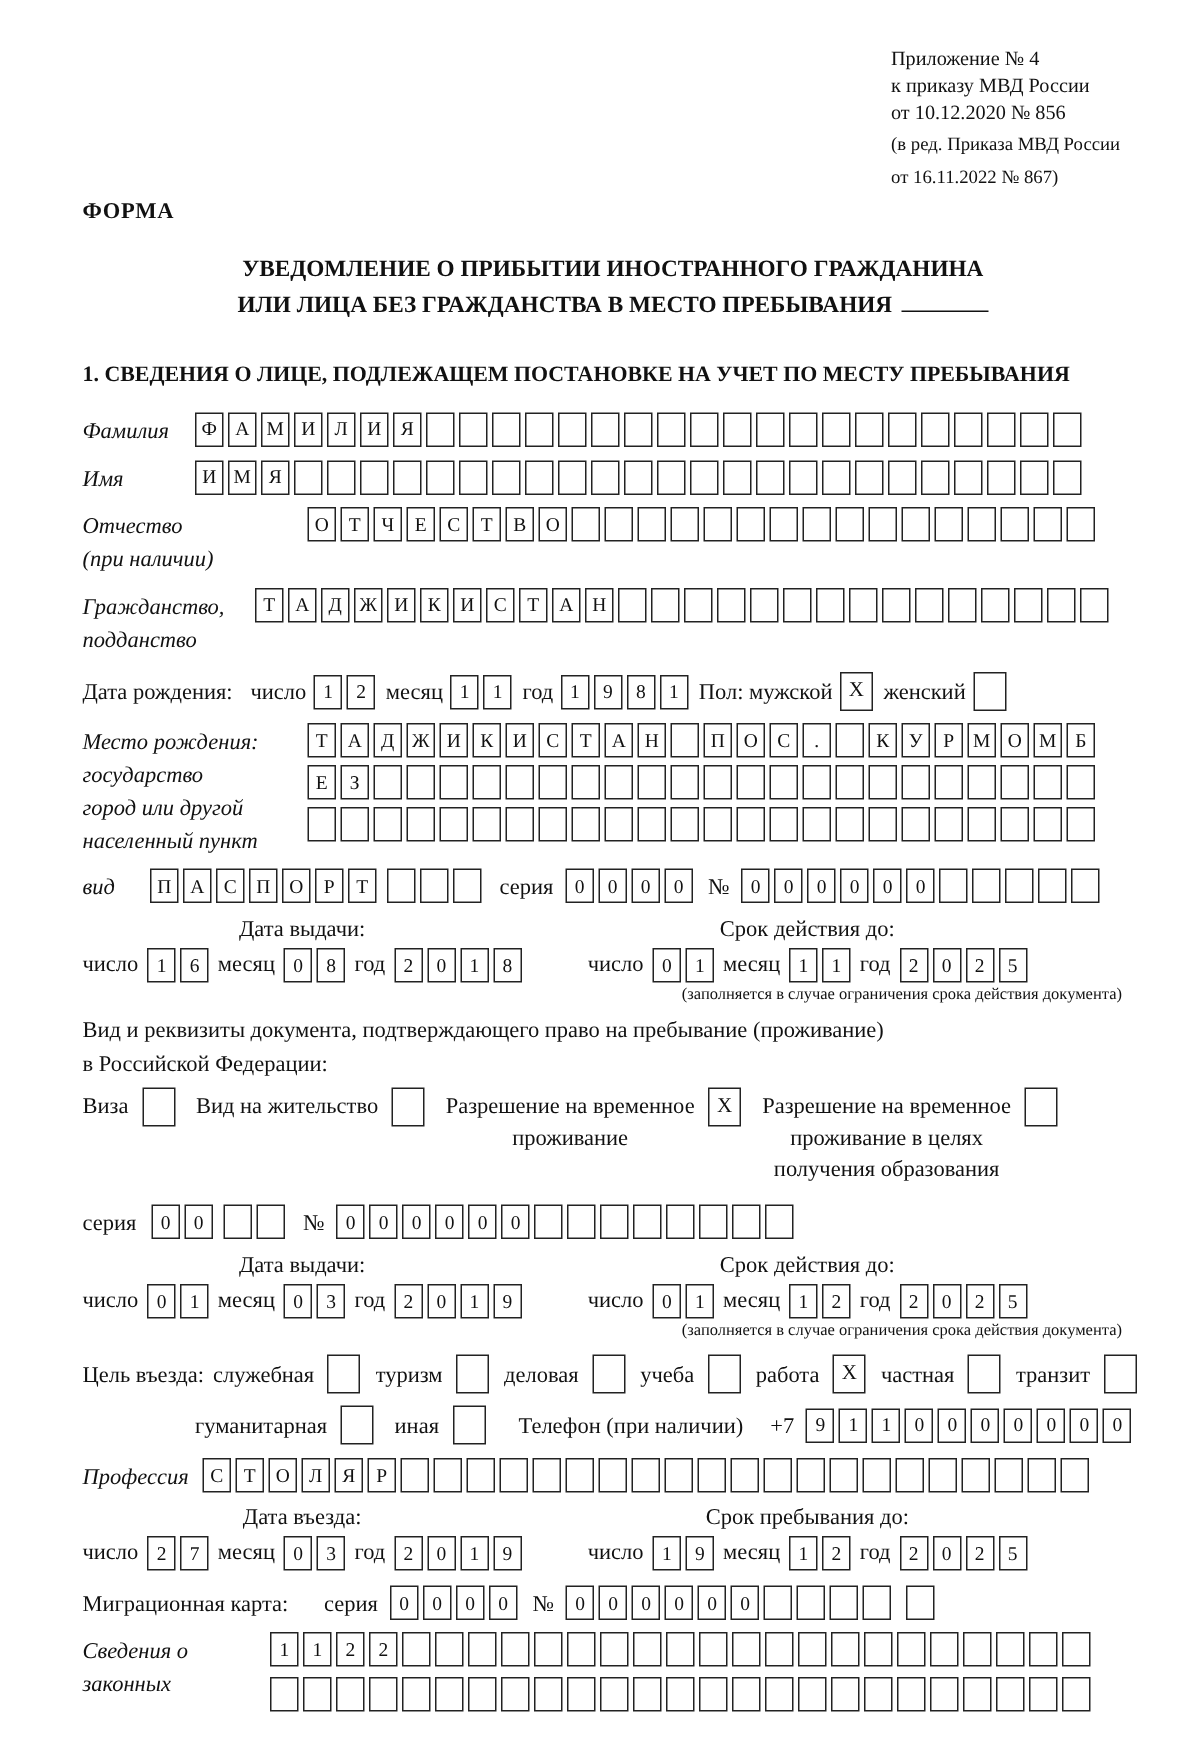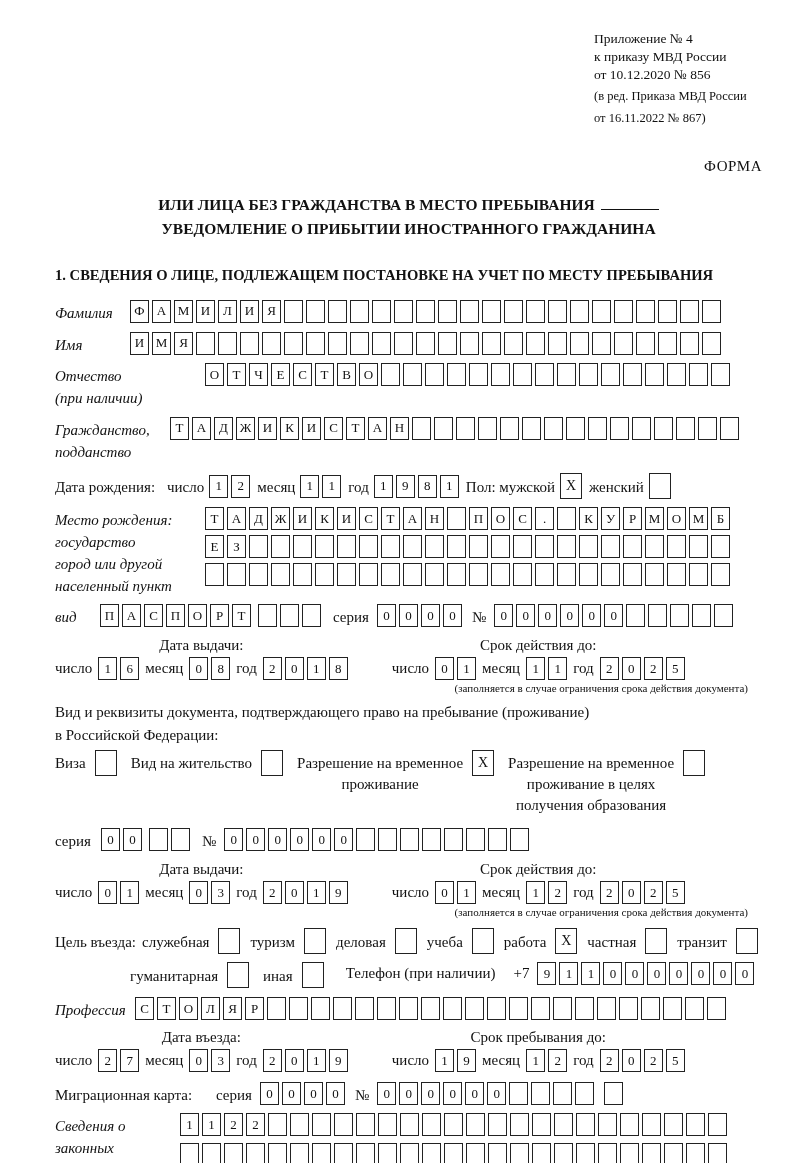--- a/index.html
+++ b/index.html
@@ -2,21 +2,21 @@
 <html><head>
 <meta charset="utf-8">
 <style>
   html,body{margin:0;padding:0;background:#fff;}
   body{width:800px;height:1163px;overflow:hidden;color:#111;
        font-family:"Liberation Serif","DejaVu Serif",serif;}
   .page{padding:30px 38px 0 55px;}
   
   .hdr{margin-left:auto;width:168px;font-size:13.5px;line-height:1.32;}
   .hdr .small{font-size:12.5px;margin-top:5px;line-height:1.3;}
-  .forma{font-weight:normal;font-size:15px;text-align:right;margin-top:32px;letter-spacing:.5px;}
+  .forma{font-weight:bold;font-size:15px;margin-top:7px;letter-spacing:.5px;}
   .title{font-weight:bold;font-size:15.5px;text-align:center;margin-top:18px;line-height:1.55;}
   .blank-line{display:inline-block;width:58px;border-bottom:1.6px solid #111;height:13px;margin-left:6px;}
   .sec{font-weight:bold;font-size:14.6px;margin-top:26px;margin-bottom:16px;}
   
   .row{display:flex;align-items:flex-start;margin-bottom:7px;}
   .lbl{font-size:15px;padding-top:3px;flex:none;line-height:1.45;font-style:italic;}
   .cells{display:inline-flex;gap:3px;flex:none;}
   .cell{width:17px;height:21px;border:1.5px solid #222;display:inline-flex;
         align-items:center;justify-content:center;font-size:13px;flex:none;background:#fff;}
   .cb{width:20px;height:24px;border:1.5px solid #222;display:inline-flex;
@@ -46,22 +46,22 @@
   <div class="hdr">
     <div>Приложение № 4</div>
     <div>к приказу МВД России</div>
     <div>от 10.12.2020 № 856</div>
     <div class="small">(в ред. Приказа МВД России</div>
     <div class="small">от 16.11.2022 № 867)</div>
   </div>
   <div class="forma">ФОРМА</div>
 
   <div class="title">
+    <div>УВЕДОМЛЕНИЕ О ПРИБЫТИИ ИНОСТРАННОГО ГРАЖДАНИНА</div>
     <div><span>ИЛИ ЛИЦА БЕЗ ГРАЖДАНСТВА В МЕСТО ПРЕБЫВАНИЯ</span><span class="blank-line"></span></div>
-    <div>УВЕДОМЛЕНИЕ О ПРИБЫТИИ ИНОСТРАННОГО ГРАЖДАНИНА</div>
   </div>
 
   <div class="sec">1. СВЕДЕНИЯ О ЛИЦЕ, ПОДЛЕЖАЩЕМ ПОСТАНОВКЕ НА УЧЕТ ПО МЕСТУ ПРЕБЫВАНИЯ</div>
 
   <div class="row">
     <span class="lbl w75">Фамилия</span>
     <span class="cells">
         <span class="cell">Ф</span>
         <span class="cell">А</span>
         <span class="cell">М</span>
@@ -536,21 +536,21 @@
     <span class="opt" style="align-items:center;margin-right:10px">
       <span class="optlbl">частная</span>
       <span class="cb"></span>
     </span>
     <span class="opt" style="align-items:center">
       <span class="optlbl">транзит</span>
       <span class="cb"></span>
     </span>
   </div>
 
-  <div class="row" style="align-items:flex-start;margin-top:8px;padding-left:75px">
+  <div class="row" style="align-items:center;margin-top:8px;padding-left:75px">
     <span class="opt" style="align-items:center;margin-right:14px">
       <span class="optlbl">гуманитарная</span>
       <span class="cb"></span>
     </span>
     <span class="opt" style="align-items:center;margin-right:22px">
       <span class="optlbl">иная</span>
       <span class="cb"></span>
     </span>
     <span class="inline-lbl" style="margin-right:18px">Телефон (при наличии)</span>
     <span class="inline-lbl" style="margin-right:8px">+7</span>

